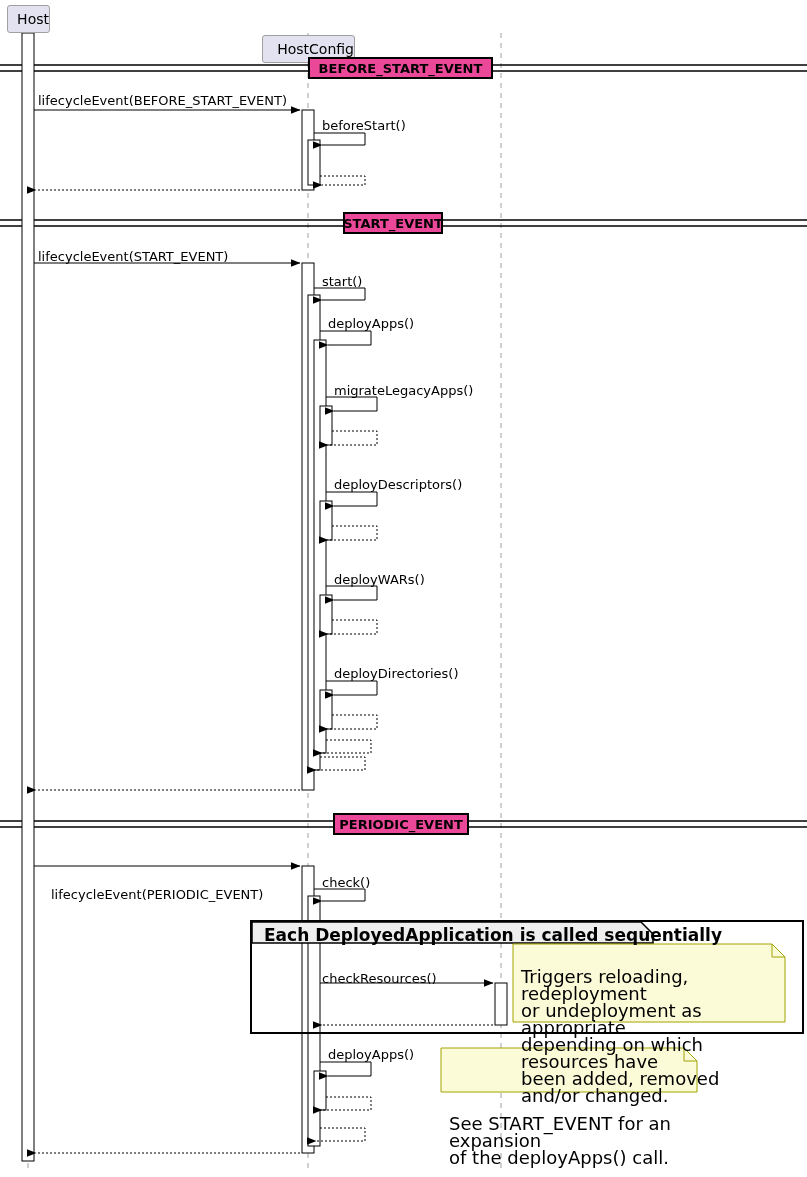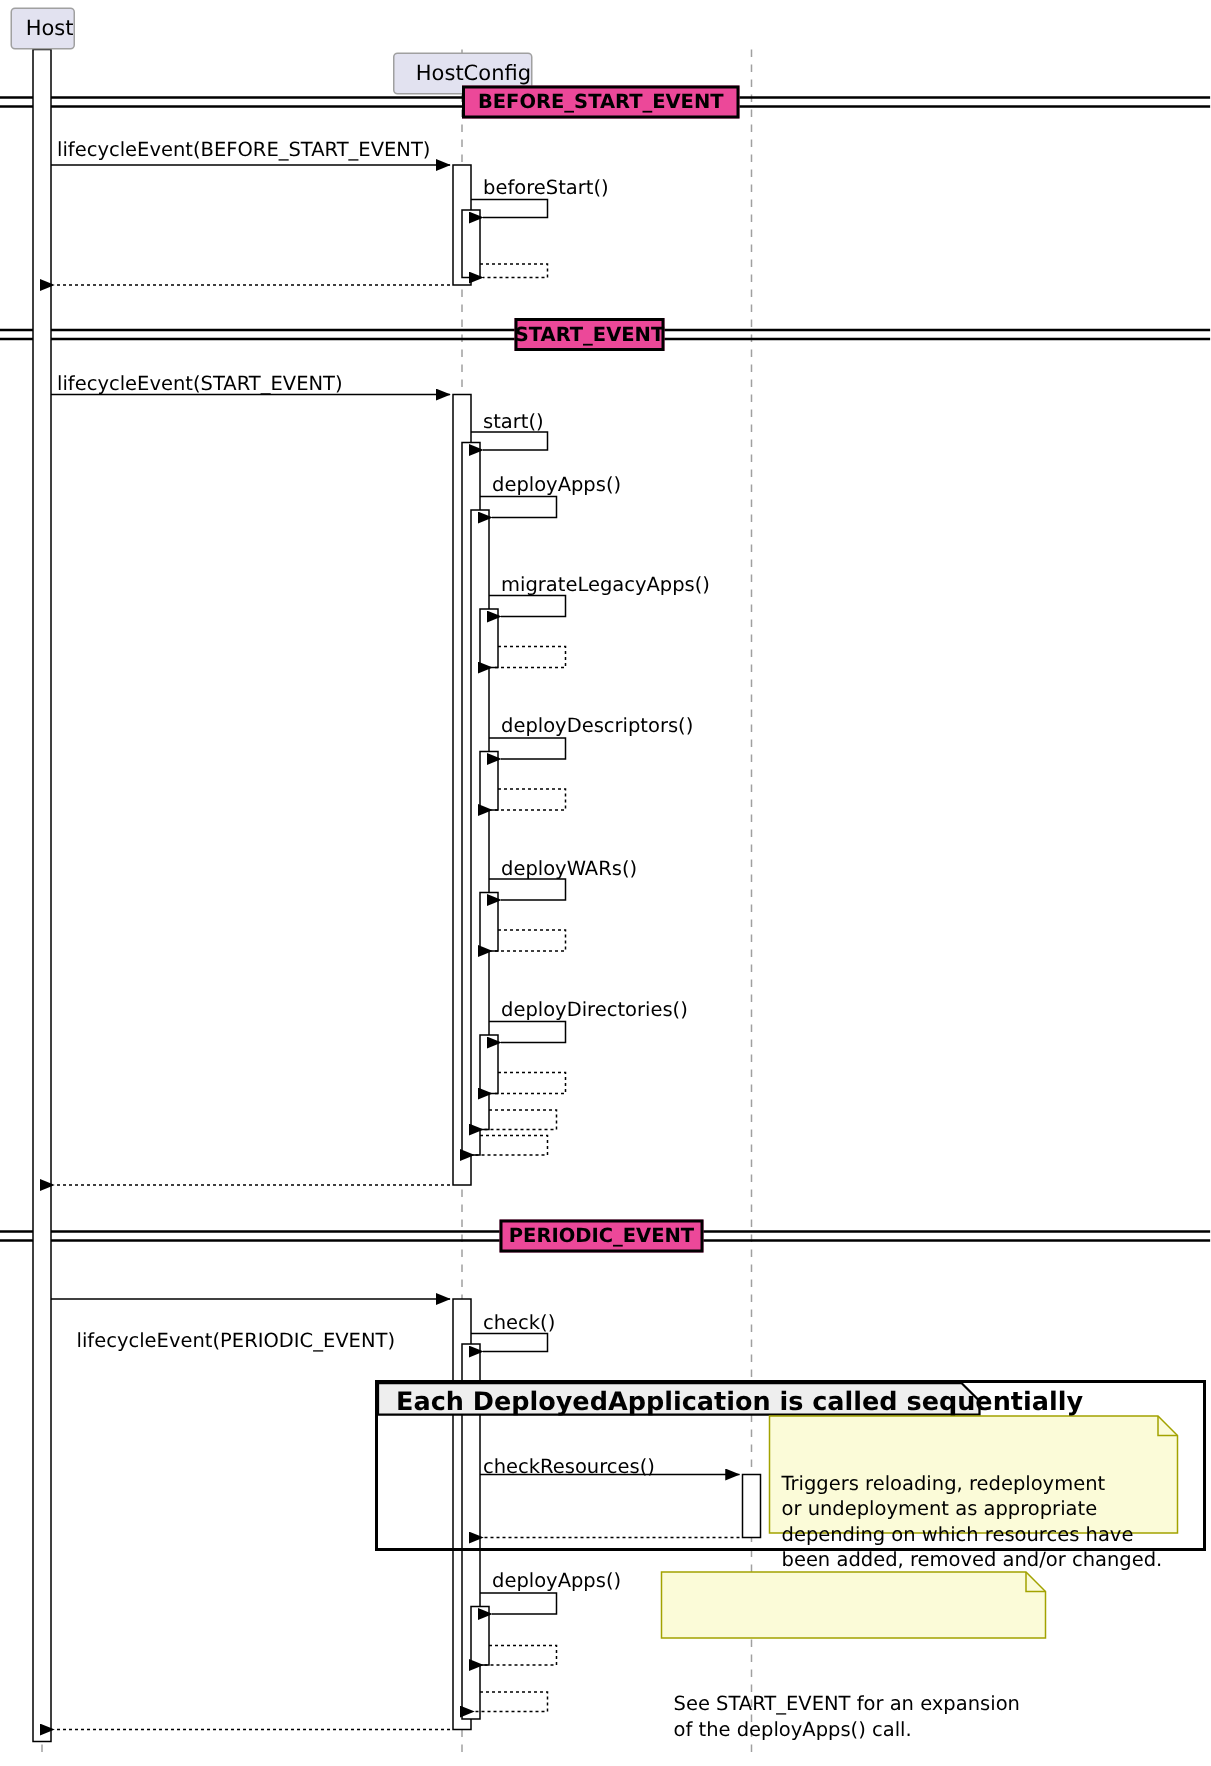--- a/index.html
+++ b/index.html
@@ -68,23 +68,23 @@
     font-size: 17px;
     font-weight: bold;
     white-space: nowrap;
     line-height: 1;
   }
   
   .note {
     position: absolute;
     box-sizing: border-box;
     color: #000000;
-    font-size: 13px;
+    font-size: 18px;
     line-height: 17px;
-    padding: 20px 7px 5px 8px;
+    padding: 7px 7px 5px 8px;
     white-space: pre-line;
   }
   .note-text {
     position: relative;
     z-index: 2;
   }
 </style>
 </head>
 <body>
 

